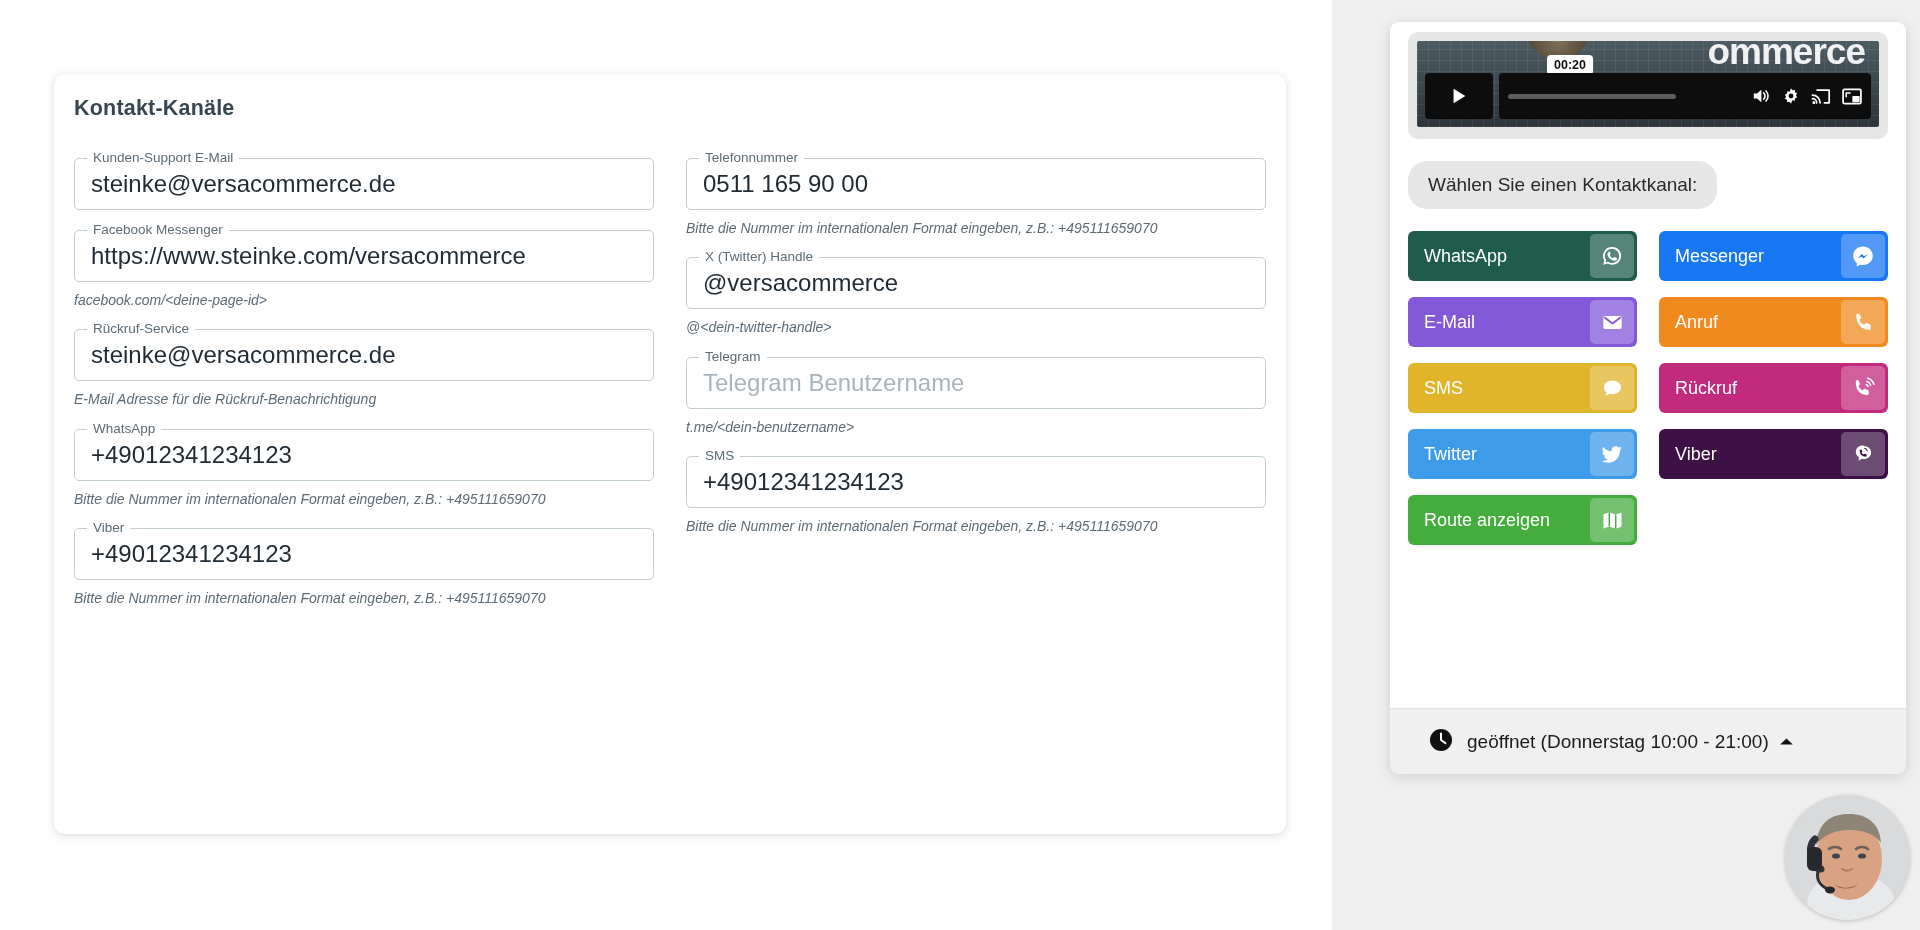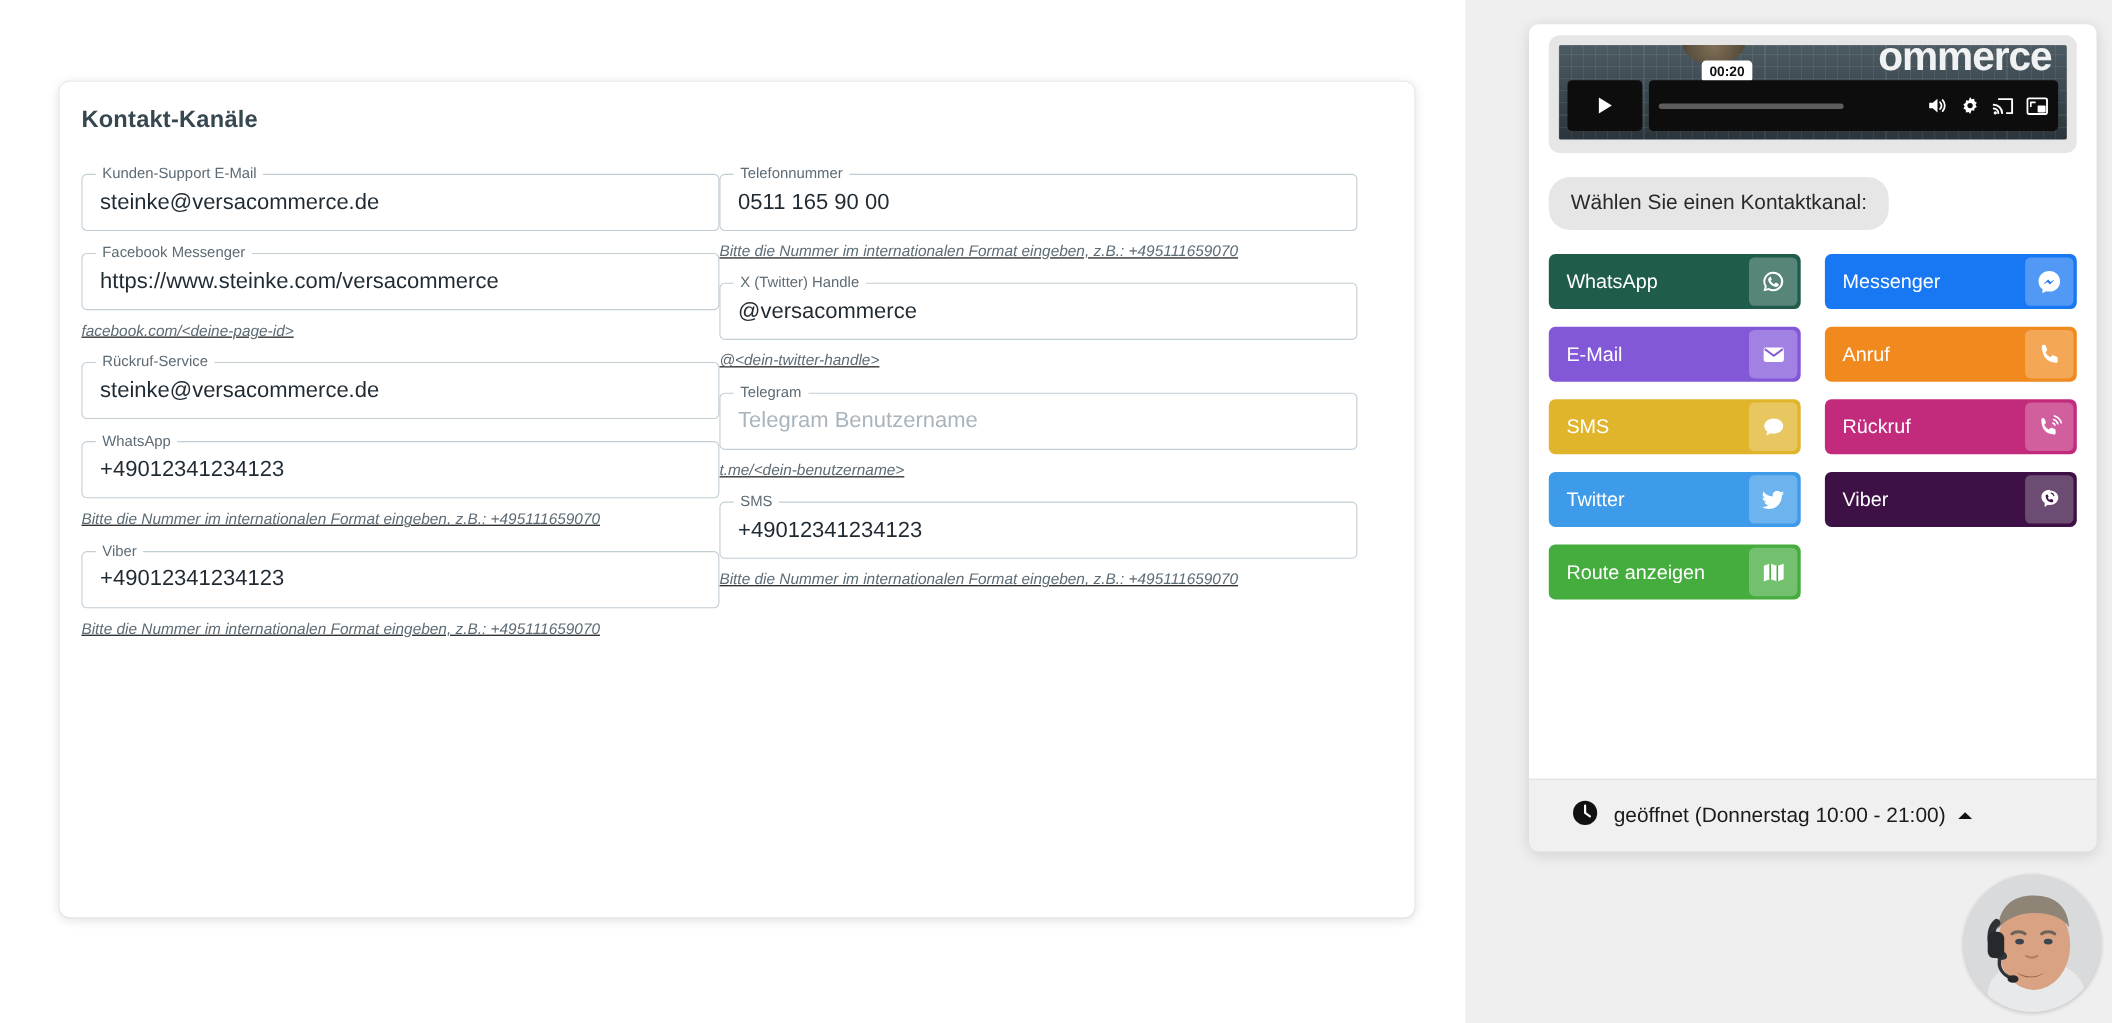--- a/index.html
+++ b/index.html
@@ -35,21 +35,21 @@
     font-size: 21.5px; font-weight: bold;
     color: #37474f; letter-spacing: .2px;
   }
 
   .form-grid {
     position: absolute;
     left: 20px; top: 64px;
     width: 1192px;
     display: grid;
     grid-template-columns: 580px 580px;
-    text-decoration: underline;
+    column-gap: 32px;
   }
   .col { display: block; }
 
   .field-block { margin-bottom: 0; }
 
   
   .tf {
     position: relative;
     margin-top: 20px;
     height: 52px;
@@ -67,21 +67,21 @@
     padding: 0 6px;
     font-size: 13.5px;
     color: #5d6b75;
     line-height: 16px;
     white-space: nowrap;
   }
   .tf-value {
     position: absolute;
     left: 17px; right: 14px; top: 0; bottom: 0;
     display: flex; align-items: center;
-    font-size: 20px;
+    font-size: 24px;
     color: #1f2a33;
     white-space: nowrap; overflow: hidden;
   }
   .tf-value.placeholder { color: #a9b4bd; }
 
   .hint {
     margin-top: 9px;
     font-size: 14px;
     font-style: italic;
     color: #5d6b75;
@@ -311,20 +311,21 @@
                 <div class="tf-value">https://www.steinke.com/versacommerce</div>
               </div>
               <div class="hint">facebook.com/&lt;deine-page-id&gt;</div>
             </div>
             <div class="field-block">
               <div class="tf">
                 <div class="tf-border"></div>
                 <div class="tf-legend">Rückruf-Service</div>
                 <div class="tf-value">steinke@versacommerce.de</div>
               </div>
+              <div class="hint">E-Mail Adresse für die Rückruf-Benachrichtigung</div>
             </div>
             <div class="field-block">
               <div class="tf">
                 <div class="tf-border"></div>
                 <div class="tf-legend">WhatsApp</div>
                 <div class="tf-value">+49012341234123</div>
               </div>
               <div class="hint">Bitte die Nummer im internationalen Format eingeben, z.B.: +495111659070</div>
             </div>
             <div class="field-block">

